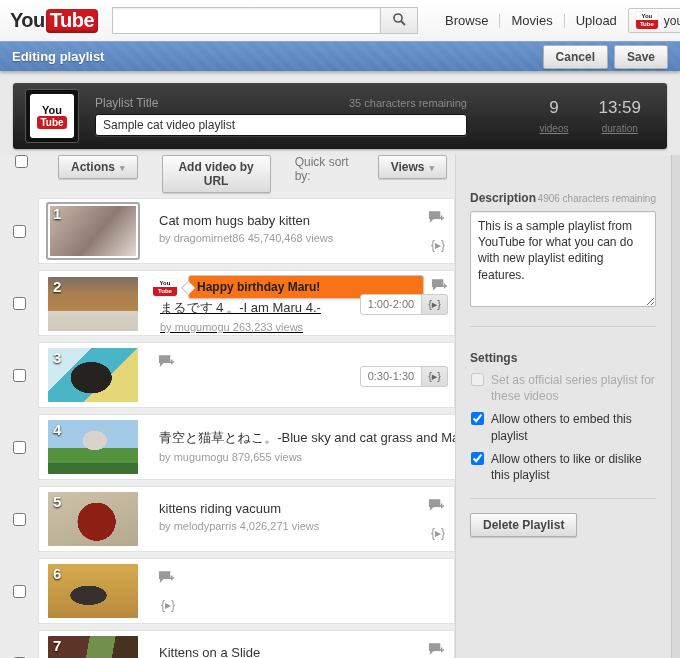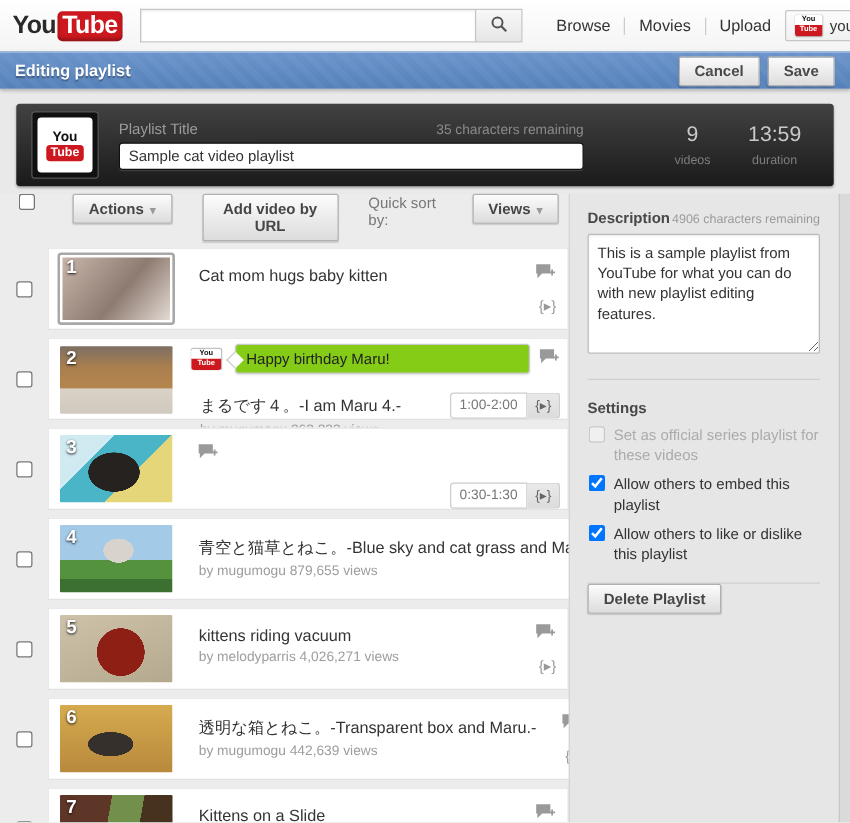--- a/index.html
+++ b/index.html
@@ -40,21 +40,21 @@
   .pl-thumb-inner .p-you { font-size:11px; font-weight:bold; color:#111; line-height:12px; }
   .pl-thumb-inner .p-tube { font-size:10px; font-weight:bold; color:#fff; background:#cc181e; border-radius:3px; line-height:13px; padding:0 3px; }
   .pl-mid { margin-left:16px; width:372px; }
   .pl-mid-top { display:flex; justify-content:space-between; align-items:baseline; margin-bottom:4px; }
   .pl-label { color:#9b9b9b; font-size:12px; }
   .pl-remaining { color:#8a8a8a; font-size:11px; }
   .pl-title-input { width:100%; height:22px; border:1px solid #111; border-radius:3px; padding:0 7px; font-size:12px; color:#333; background:#fff; box-shadow:0 1px 0 rgba(255,255,255,.12); }
   .pl-stats { margin-left:auto; display:flex; gap:30px; padding-right:14px; }
   .stat { text-align:center; }
   .stat-num { color:#c9c9c9; font-size:17px; }
-  .stat-label { color:#7e7e7e; font-size:10px; margin-top:5px; }
+  .stat-label { color:#7e7e7e; font-size:10px; margin-top:5px;text-decoration:underline; }
 
   
   .content { display:flex; height:503px; margin-top:6px; }
   .list-col { width:455px; background:#ececec; }
   .toolbar { height:43px; display:flex; align-items:flex-start; padding:0 8px; gap:24px; }
   .toolbar input[type=checkbox] { margin:0 6px 0 7px; }
   .sort-label { margin-left:auto; color:#777; font-size:12px; }
   .caret-btn .caret { margin-left:5px; }
 
   .vrow { display:flex; height:66px; margin-bottom:6px; }
@@ -69,47 +69,47 @@
   .t4 { background:radial-gradient(ellipse 20px 16px at 52% 38%,#d8d4cd 0 60%,transparent 61%),linear-gradient(180deg,#a3cbe8 0 52%,#55923e 52% 80%,#3c7030 80%); }
   .t5 { background:radial-gradient(circle 20px at 54% 55%,#8e1f14 0 95%,transparent 96%),linear-gradient(160deg,#cec2aa,#b4a88e); }
   .t6 { background:radial-gradient(ellipse 30px 16px at 45% 58%,#35302b 0 60%,transparent 61%),linear-gradient(180deg,#d6ab4f,#b8893c); }
   .t7 { background:linear-gradient(100deg,#5e3627 0 42%,#728f4c 42% 68%,#46321f 68%); }
 
   .vinfo { margin-left:21px; padding-top:9px; flex:1; min-width:0; }
   .vtitle { font-size:13px; color:#333; margin-bottom:4px; white-space:nowrap; overflow:hidden; }
   .vby { font-size:11px; color:#9d9d9d; }
   .vicons { width:40px; flex:none; display:flex; flex-direction:column; justify-content:space-between; align-items:flex-end; padding:6px 3px 6px 0; }
   .embed-glyph { color:#999; font-size:12px; }
-  .tg { position:absolute; right:6px; bottom:0; display:flex;justify-content:flex-end; }
+  .tg { position:absolute; right:6px; bottom:20px; display:flex;justify-content:flex-end; }
   .tg-time { border:1px solid #ccc; background:#fff; color:#777; font-size:11px; padding:3px 7px; border-radius:3px 0 0 3px; }
   .tg-embed { border:1px solid #ccc; border-left:none; background:linear-gradient(#e9e9e9,#dcdcdc); color:#666; font-size:11px; padding:3px 6px; border-radius:0 3px 3px 0; cursor:pointer; }
   .note-icon { cursor:pointer; }
 
   
   .card-col { flex-direction:column; padding-top:4px; }
   .ann-row { display:flex; align-items:center; gap:7px; height:26px; }
-  .ann-bubble { flex:1; position:relative; border:1px solid #c9c9c9; border-radius:3px; background:#84cc16; box-shadow:0 1px 2px rgba(0,0,0,.12); font-size:12px; font-weight:normal; color:#222; padding:4px 8px; margin-left:4px; }
+  .ann-bubble { flex:1; position:relative; border:1px solid #c9c9c9; border-radius:3px; background:#f97316; box-shadow:0 1px 2px rgba(0,0,0,.12); font-size:12px; font-weight:bold; color:#222; padding:4px 8px; margin-left:4px; }
   .ann-bubble::before { content:""; position:absolute; left:-6px; top:7px; width:9px; height:9px; background:#fff; border-left:1px solid #c9c9c9; border-bottom:1px solid #c9c9c9; transform:rotate(45deg); }
   .row-bottom { display:flex; flex:1; }
-  .row-bottom .vinfo { margin-left:0; padding-top:17px; }
+  .row-bottom .vinfo { margin-left:0; padding-top:0;text-decoration:underline; }
 
   
   .sidebar { flex:1; background:#e6e6e6; border-left:1px solid #d4d4d4; position:relative; }
   .scroll-strip { position:absolute; top:0; right:0; bottom:0; width:9px; background:#dadada; border-left:1px solid #c6c6c6; }
   .sb-inner { padding:12px 24px 0 14px; }
   .sb-head { display:flex; justify-content:space-between; align-items:baseline; margin-bottom:6px; }
-  .sb-label { font-size:12px; font-weight:bold; color:#484848; }
+  .sb-label { font-size:12px; font-weight:bold; color:#484848;margin-top:24px; }
   .sb-remaining { font-size:10px; color:#9b9b9b; }
   .desc-area { width:100%; height:96px; border:1px solid #bbb; border-radius:2px; padding:6px 7px; font-family:"Liberation Sans", sans-serif; font-size:12px; color:#333; line-height:1.35; resize:vertical; box-shadow:inset 0 1px 2px rgba(0,0,0,.07); }
   .sb-section { margin-top:15px; }
   .opt-row { display:flex; align-items:flex-start; margin-top:7px; font-size:12px; color:#333; line-height:1.35; }
   .opt-row input { margin:1px 7px 0 1px; flex:none; }
   .opt-row.disabled { color:#ababab; }
   .sb-divider { border:none; border-top:1px solid #d0d0d0; margin:15px 0 0 0; }
-  .delete-btn { }
+  .delete-btn { margin-top:14px; }
 </style>
 </head>
 <body>
 
 <div class="page">
 
   <div class="top-header">
     <div class="logo">
       <span>You</span>
         <span class="tube-box">Tube</span>
@@ -192,20 +192,21 @@
       <div class="vrow">
         <div class="rail">
             <input type="checkbox" style="">
           </div>
         <div class="card">
           <div class="thumb t1 framed">
               <span class="vnum">1</span>
             </div>
           <div class="vinfo">
             <div class="vtitle">Cat mom hugs baby kitten</div>
+            <div class="vby">by dragomirnet86  45,740,468 views</div>
           </div>
           <div class="vicons">
             <span class="note-icon"><svg width="17" height="14" viewBox="0 0 18 14">
                   <path d="M1 1 h12 v8 h-7 l-4 4 v-4 h-1 z" fill="#9a9a9a"></path>
                   <path d="M12 8 h5 M14.5 5.5 v5" stroke="#9a9a9a" stroke-width="1.5"></path>
                 </svg></span>
             <span class="embed-glyph">{▸}</span>
           </div>
         </div>
       </div>
@@ -310,24 +311,20 @@
       </div>
 
       <div class="vrow">
         <div class="rail">
             <input type="checkbox" style="">
           </div>
         <div class="card">
           <div class="thumb t6">
               <span class="vnum">6</span>
             </div>
-          <div class="vinfo">
-            <div class="vtitle">透明な箱とねこ。-Transparent box and Maru.-</div>
-            <div class="vby">by mugumogu  442,639 views</div>
-          </div>
           <div class="vicons">
             <span class="note-icon"><svg width="17" height="14" viewBox="0 0 18 14">
                   <path d="M1 1 h12 v8 h-7 l-4 4 v-4 h-1 z" fill="#9a9a9a"></path>
                   <path d="M12 8 h5 M14.5 5.5 v5" stroke="#9a9a9a" stroke-width="1.5"></path>
                 </svg></span>
             <span class="embed-glyph">{▸}</span>
           </div>
         </div>
       </div>
 

